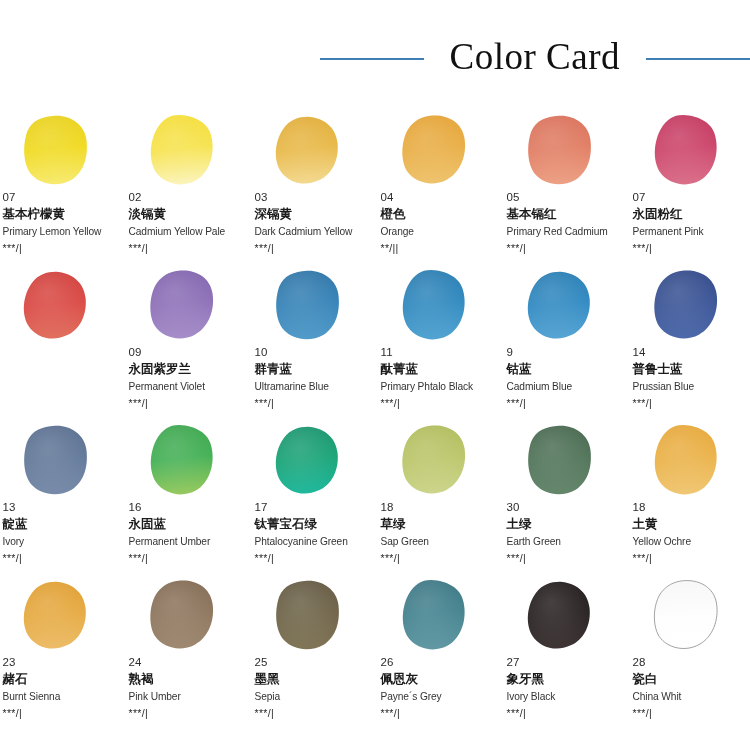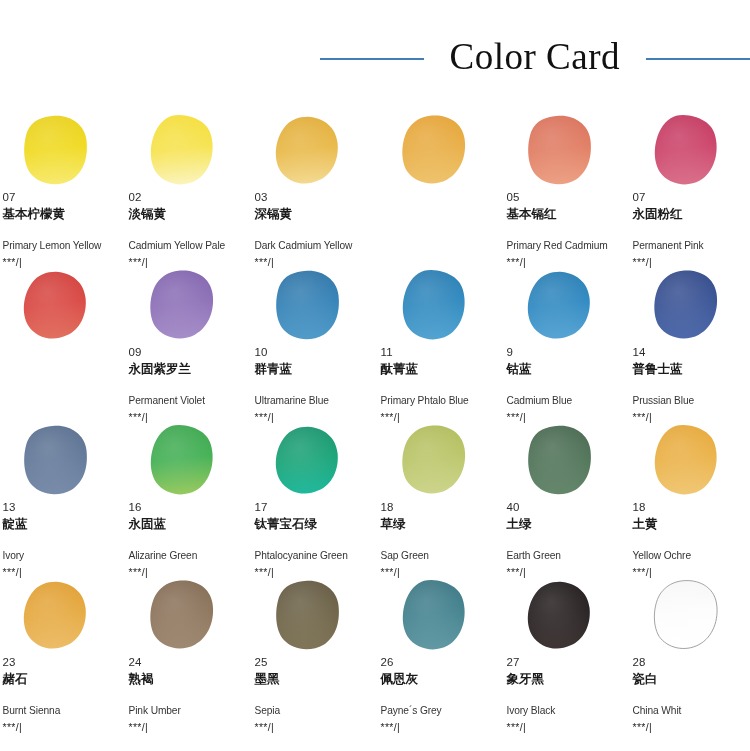--- a/index.html
+++ b/index.html
@@ -96,21 +96,21 @@
     font-weight: 600;
     color: #1b1b1b;
     line-height: 18px;
     margin-top: 1px;
     white-space: nowrap;
   }
   .sw-en {
     font-size: 10.2px;
     color: #333333;
     line-height: 15px;
-    margin-top: 15px;
+    margin-top: 1px;
     white-space: nowrap;
     letter-spacing: -0.1px;
   }
   .sw-rating {
     font-size: 10.5px;
     color: #2b2b2b;
     line-height: 14px;
     margin-top: 2px;
     letter-spacing: 0.3px;
   }
@@ -219,20 +219,26 @@
               <radialGradient id="g3r" cx="0.38" cy="0.3" r="0.8">
                 <stop offset="0%" stop-color="#ffffff" stop-opacity="0.18"></stop>
                 <stop offset="100%" stop-color="#ffffff" stop-opacity="0"></stop>
               </radialGradient>
             </defs>
             <path d="M33,2 C50,0 67,8 70,26 C73,44 66,63 51,71 C36,79 17,75 8,62 C0,49 2,26 10,15 C16,7 24,3 33,2 Z" fill="url(#g3)" stroke="none" stroke-width="0"></path>
             <path d="M33,2 C50,0 67,8 70,26 C73,44 66,63 51,71 C36,79 17,75 8,62 C0,49 2,26 10,15 C16,7 24,3 33,2 Z" fill="url(#g3r)"></path>
           </svg>
         </div>
       </div>
+      <div class="info">
+        <div class="sw-number">04</div>
+        <div class="sw-cn">橙色</div>
+        <div class="sw-en">Orange</div>
+        <div class="sw-rating">**/||</div>
+      </div>
     </div>
     <div class="swatch-cell">
       <div class="blob-holder">
         <div class="blob">
           <svg viewBox="0 0 72 80" xmlns="http://www.w3.org/2000/svg">
             <defs>
               <linearGradient id="g4" x1="0.45" y1="0" x2="0.55" y2="1">
                 <stop offset="0%" stop-color="#d86a53"></stop>
                 <stop offset="48%" stop-color="#e07a5f"></stop>
                 <stop offset="100%" stop-color="#ec9f82"></stop>
@@ -372,21 +378,21 @@
               </radialGradient>
             </defs>
             <path d="M34,1 C51,2 66,9 69,25 C73,43 67,63 52,72 C38,80 18,76 9,63 C0,49 3,28 10,16 C16,6 23,1 34,1 Z" fill="url(#g9)" stroke="none" stroke-width="0"></path>
             <path d="M34,1 C51,2 66,9 69,25 C73,43 67,63 52,72 C38,80 18,76 9,63 C0,49 3,28 10,16 C16,6 23,1 34,1 Z" fill="url(#g9r)"></path>
           </svg>
         </div>
       </div>
       <div class="info">
         <div class="sw-number">11</div>
         <div class="sw-cn">酞菁蓝</div>
-        <div class="sw-en">Primary Phtalo Blue</div>
+        <div class="sw-en">Primary Phtalo Black</div>
         <div class="sw-rating">***/|</div>
       </div>
     </div>
     <div class="swatch-cell">
       <div class="blob-holder">
         <div class="blob">
           <svg viewBox="0 0 72 80" xmlns="http://www.w3.org/2000/svg">
             <defs>
               <linearGradient id="g10" x1="0.45" y1="0" x2="0.55" y2="1">
                 <stop offset="0%" stop-color="#1e77b0"></stop>
@@ -480,21 +486,21 @@
               </radialGradient>
             </defs>
             <path d="M34,1 C51,2 66,9 69,25 C73,43 67,63 52,72 C38,80 18,76 9,63 C0,49 3,28 10,16 C16,6 23,1 34,1 Z" fill="url(#g13)" stroke="none" stroke-width="0"></path>
             <path d="M34,1 C51,2 66,9 69,25 C73,43 67,63 52,72 C38,80 18,76 9,63 C0,49 3,28 10,16 C16,6 23,1 34,1 Z" fill="url(#g13r)"></path>
           </svg>
         </div>
       </div>
       <div class="info">
         <div class="sw-number">16</div>
         <div class="sw-cn">永固蓝</div>
-        <div class="sw-en">Alizarine Green</div>
+        <div class="sw-en">Permanent Umber</div>
         <div class="sw-rating">***/|</div>
       </div>
     </div>
     <div class="swatch-cell">
       <div class="blob-holder">
         <div class="blob">
           <svg viewBox="0 0 72 80" xmlns="http://www.w3.org/2000/svg">
             <defs>
               <linearGradient id="g14" x1="0.45" y1="0" x2="0.55" y2="1">
                 <stop offset="0%" stop-color="#0d8f67"></stop>
@@ -559,21 +565,21 @@
                 <stop offset="0%" stop-color="#ffffff" stop-opacity="0.18"></stop>
                 <stop offset="100%" stop-color="#ffffff" stop-opacity="0"></stop>
               </radialGradient>
             </defs>
             <path d="M36,2 C52,1 68,11 70,28 C72,45 68,62 54,71 C40,79 21,77 11,66 C1,55 1,33 6,19 C11,7 22,3 36,2 Z" fill="url(#g16)" stroke="none" stroke-width="0"></path>
             <path d="M36,2 C52,1 68,11 70,28 C72,45 68,62 54,71 C40,79 21,77 11,66 C1,55 1,33 6,19 C11,7 22,3 36,2 Z" fill="url(#g16r)"></path>
           </svg>
         </div>
       </div>
       <div class="info">
-        <div class="sw-number">40</div>
+        <div class="sw-number">30</div>
         <div class="sw-cn">土绿</div>
         <div class="sw-en">Earth Green</div>
         <div class="sw-rating">***/|</div>
       </div>
     </div>
     <div class="swatch-cell">
       <div class="blob-holder">
         <div class="blob">
           <svg viewBox="0 0 72 80" xmlns="http://www.w3.org/2000/svg">
             <defs>

